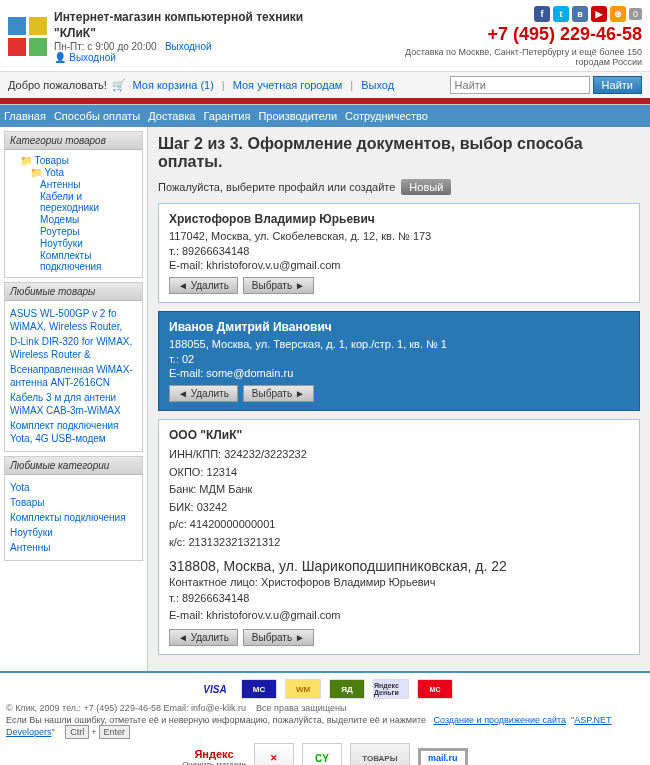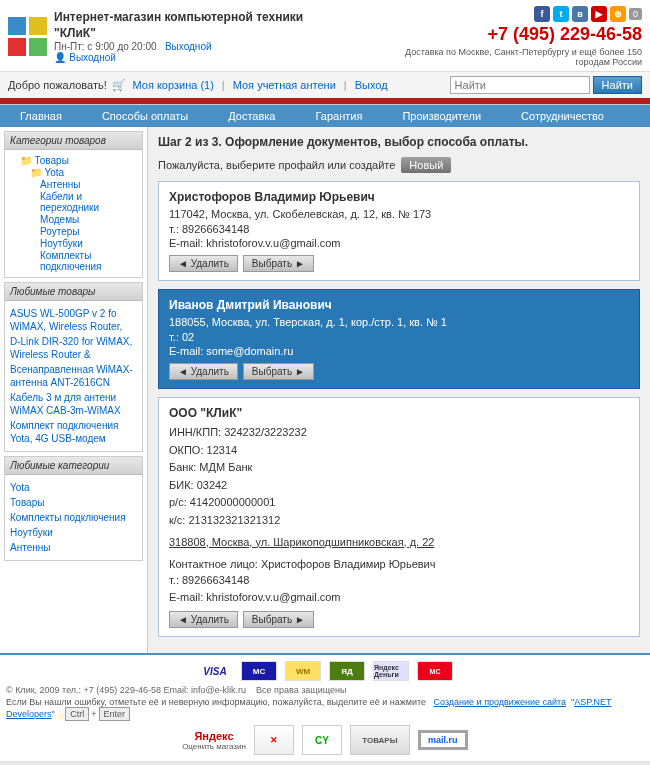--- a/index.html
+++ b/index.html
@@ -30,40 +30,40 @@
     .header-mid { background: #f5f5f5; border-top: 1px solid #ddd; border-bottom: 6px solid #b91c1c; padding: 4px 8px; display: flex; align-items: center; gap: 6px; }
     .header-mid-links { display: flex; gap: 8px; font-size: 11px; }
     .header-mid-links a { color: #0066cc; text-decoration: none; }
     .header-mid-links span { color: #999; }
     .search-block { margin-left: auto; display: flex; gap: 3px; }
     .search-input { width: 140px; border: 1px solid #aaa; padding: 2px 4px; font-size: 11px; }
     .search-btn { background: linear-gradient(#5a9fd4, #2878b5); color: #fff; border: 1px solid #1a6090; padding: 2px 8px; font-size: 11px; cursor: pointer; }
 
     
     .nav { background: #4a90c4; display: flex; }
-    .nav a { color: #fff; text-decoration: none; font-size: 11px; padding: 5px 20px; display: block; }
+    .nav a { color: #fff; text-decoration: none; font-size: 11px; padding: 5px 4px; display: block; }
 
     
     .main-layout { display: flex; gap: 0; }
 
     
     .sidebar { width: 148px; min-width: 148px; background: #fff; border-right: 1px solid #ccc; padding: 0; }
     .sidebar-section { border: 1px solid #ccc; margin: 4px; margin-bottom: 3px; }
     .sidebar-title { background: linear-gradient(#e8e8e8, #d0d0d0); border-bottom: 1px solid #bbb; padding: 3px 5px; font-size: 10px; font-style: italic; color: #333; }
     .sidebar-tree { padding: 4px 5px; }
     .sidebar-tree ul { list-style: none; padding-left: 10px; }
     .sidebar-tree li { margin: 1px 0; }
     .sidebar-tree a { color: #0066cc; text-decoration: none; font-size: 10px; display: flex; align-items: center; gap: 2px; }
     .folder-icon { color: #f0a020; font-size: 10px; }
     .sidebar-links { padding: 4px 5px; }
     .sidebar-links a { display: block; color: #0066cc; text-decoration: none; font-size: 10px; margin: 2px 0; line-height: 1.3; }
 
     
     .content { flex: 1; padding: 8px 10px; background: #f0f0f0; }
-    .step-title { font-size: 12px; font-weight: bold; color: #333; margin-bottom: 8px; }
+    .step-title { font-size: 16px; font-weight: bold; color: #333; margin-bottom: 8px; }
     .step-subtitle { font-size: 11px; color: #333; margin-bottom: 8px; display: flex; align-items: center; gap: 6px; }
     .new-btn { background: linear-gradient(#a0a0a0, #707070); color: #fff; border: none; padding: 2px 8px; font-size: 11px; cursor: pointer; border-radius: 2px; }
 
     
     .profile-card { border: 1px solid #aac4e0; background: #fff; margin-bottom: 8px; padding: 8px 10px; }
     .profile-card.selected { background: #2878b5; border-color: #1a5a9a; color: #fff; }
     .profile-name { font-size: 12px; font-weight: bold; margin-bottom: 4px; }
     .profile-addr { font-size: 11px; margin-bottom: 3px; }
     .profile-phone { font-size: 11px; margin-bottom: 2px; }
     .profile-email { font-size: 11px; margin-bottom: 6px; }
@@ -81,21 +81,21 @@
     .footer-err a { color: #0066cc; }
     .footer-bottom { display: flex; justify-content: center; align-items: center; gap: 8px; }
     .yandex-block { display: flex; flex-direction: column; align-items: center; font-size: 8px; color: #555; }
     .yandex-logo { font-size: 11px; color: #c00; font-weight: bold; }
     .ctrl-enter { font-size: 9px; color: #555; display: flex; gap: 2px; align-items: center; }
     .key-badge { border: 1px solid #999; background: #eee; padding: 1px 4px; font-size: 9px; }
 
     .company-card { border: 1px solid #aac4e0; background: #fff; margin-bottom: 8px; padding: 8px 10px; }
     .company-name { font-size: 12px; font-weight: bold; margin-bottom: 4px; }
     .company-details { font-size: 11px; line-height: 1.6; }
-    .company-addr { font-size: 11px; margin-top: 6px; margin-bottom: 8px; text-decoration: underline; }
+    .company-addr { font-size: 14px; margin-top: 6px; margin-bottom: 0; }
     .company-contact { font-size: 11px; line-height: 1.5; }
 
     .rating-block { width: 60px; height: 30px; background: linear-gradient(#f5f5f5, #ddd); border: 1px solid #ccc; display: flex; align-items: center; justify-content: center; font-size: 8px; font-weight: bold; color: #555; }
     .mailru-block { width: 50px; height: 20px; background: #fff; border: 3px solid #a3a3a3; display: flex; align-items: center; justify-content: center; font-size: 8px; color: #333; font-weight: bold; }
     .wmz-icon { background: #ffe066; color: #a07000; }
     .ym-icon { background: #f90; color: #fff; }
     .mc-icon { background: #eb001b; color: #fff; border-radius: 2px; }
   </style>
 </head>
 <body>
@@ -137,21 +137,21 @@
       <div class="phone">+7 (495) 229-46-58</div>
       <div class="delivery-text" style="max-width:260px;font-size:9px;text-align:right;">Доставка по Москве, Санкт-Петербургу и ещё более 150 городам России</div>
     </div>
   </div>
   <div class="header-mid">
     <span style="font-size:11px;">Добро пожаловать!</span>
     <span>🛒</span>
     <div class="header-mid-links">
       <a href="#">Моя корзина (1)</a>
       <span>|</span>
-      <a href="#">Моя учетная антени</a>
+      <a href="#">Моя учетная городам</a>
       <span>|</span>
       <a href="#">Выход</a>
     </div>
     <div class="search-block">
       <input type="text" class="search-input" placeholder="Найти" style="">
       <button class="search-btn">Найти</button>
     </div>
   </div>
 </div>
 

